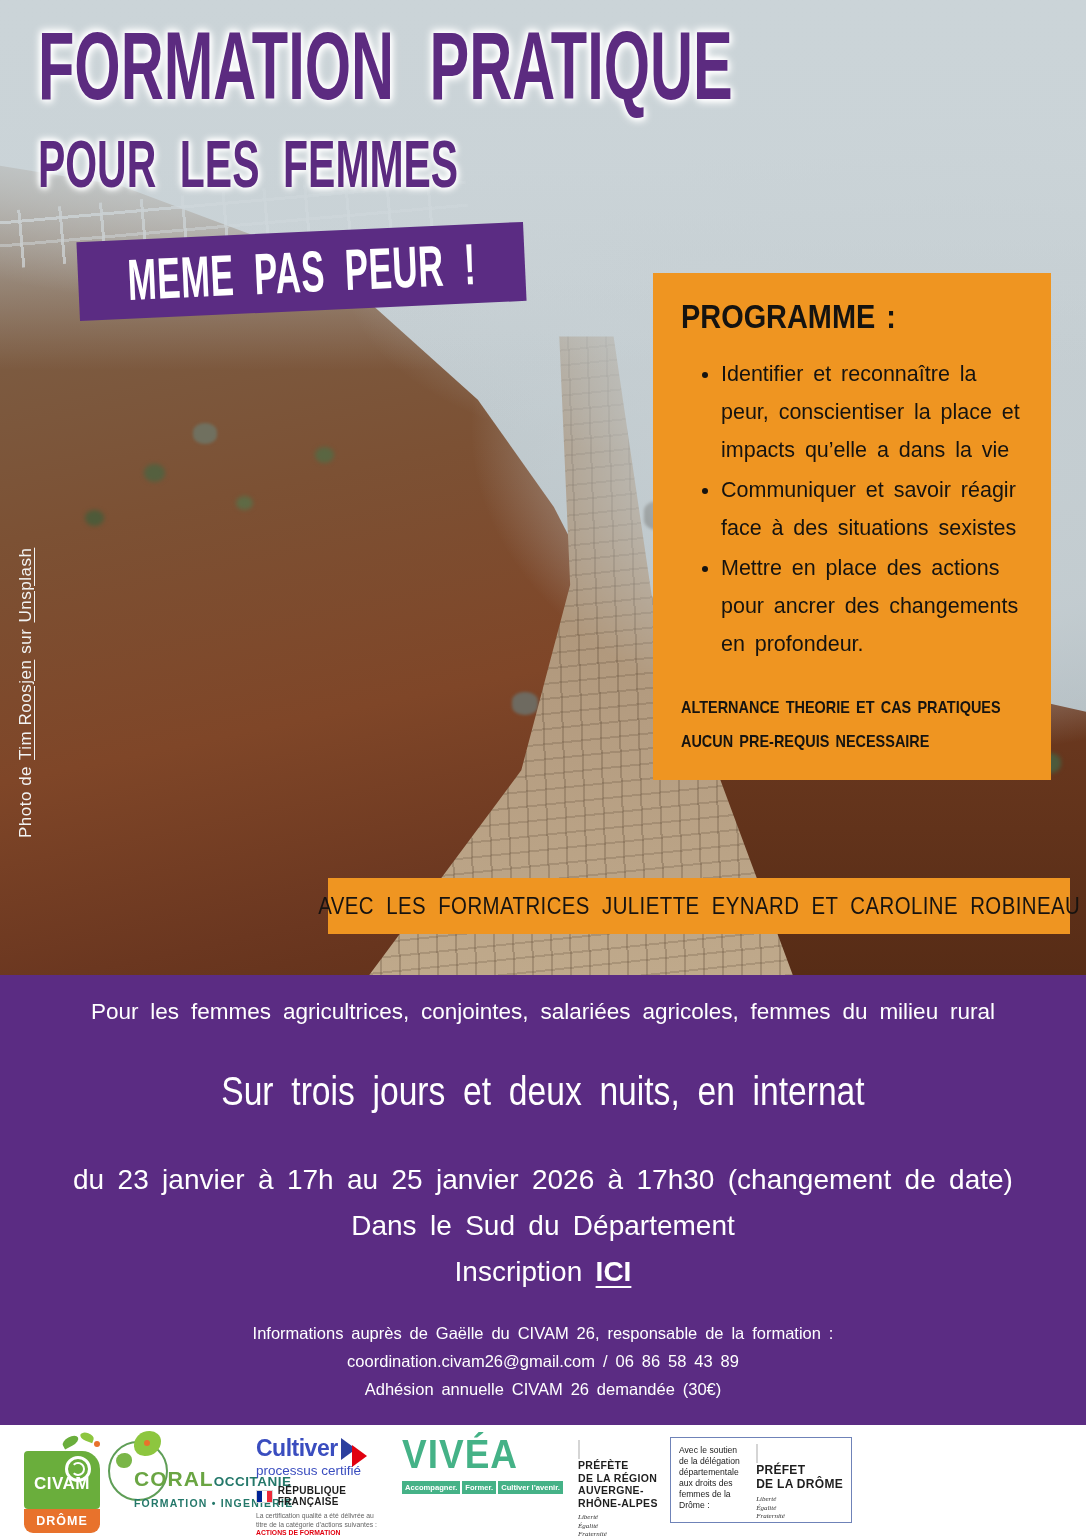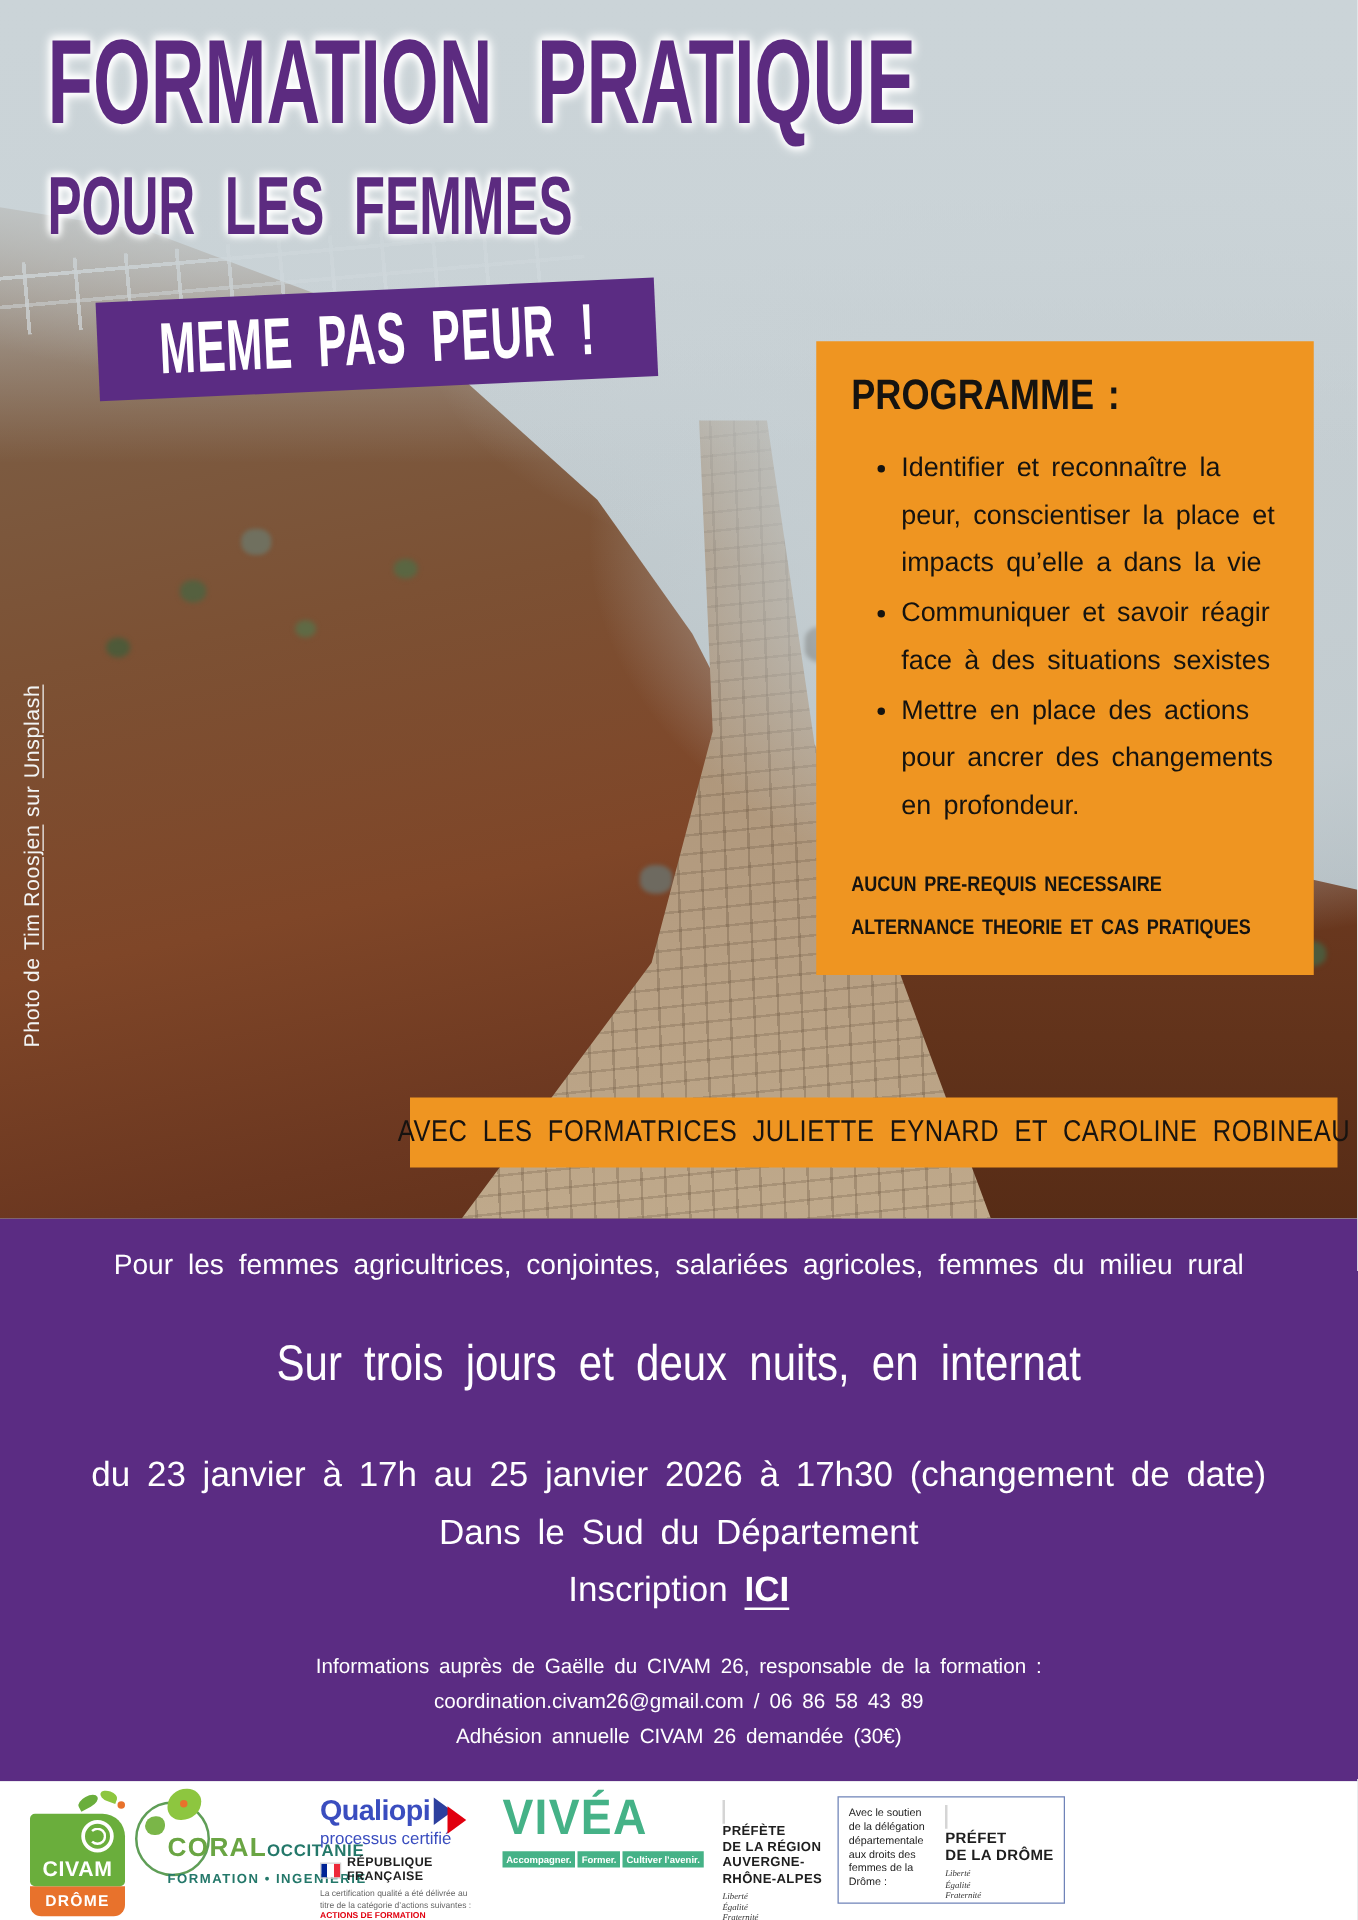--- a/index.html
+++ b/index.html
@@ -98,21 +98,21 @@
   .logo-civam{position:absolute;left:24px;top:8px;width:76px;}
   .civam-leaf{position:relative;height:18px;}
   .civam-leaf .l1{position:absolute;left:38px;top:4px;width:17px;height:9px;background:#6aae3c;
     border-radius:50% 50% 50% 0;transform:rotate(-28deg);}
   .civam-leaf .l2{position:absolute;left:56px;top:0;width:14px;height:8px;background:#8dc63f;
     border-radius:50% 50% 0 50%;transform:rotate(20deg);}
   .civam-leaf .l3{position:absolute;left:70px;top:8px;width:6px;height:6px;background:#e8722c;border-radius:50%;}
   .civam-square{position:relative;height:58px;background:#6aae3c;border-radius:4px 18px 4px 4px;}
   .civam-spiral{position:absolute;top:5px;right:9px;width:20px;height:20px;border:3px solid #fff;border-radius:50%;}
   .civam-spiral::after{content:"";position:absolute;inset:3px;border:2.5px solid #fff;border-left-color:transparent;border-radius:50%;}
-  .civam-name{position:absolute;bottom:3px;width:100%;text-align:center;color:#fff;font-weight:bold;
+  .civam-name{position:absolute;bottom:15px;width:100%;text-align:center;color:#fff;font-weight:bold;
     font-size:17px;letter-spacing:.5px;}
   .civam-region{height:24px;background:#e8722c;border-radius:0 0 9px 9px;display:flex;align-items:center;
     justify-content:center;color:#fff;font-weight:bold;font-size:12.5px;letter-spacing:1px;}
 
   .logo-coral{position:absolute;left:106px;top:10px;width:155px;height:88px;}
   .coral-circle{position:absolute;left:2px;top:6px;width:56px;height:56px;border:2.5px solid #5f9e57;border-radius:50%;}
   .coral-f1{position:absolute;left:28px;top:-4px;width:27px;height:25px;background:#8dc63f;
     border-radius:58% 42% 60% 40%;}
   .coral-f1::after{content:"";position:absolute;left:10px;top:9px;width:6px;height:6px;background:#e8722c;border-radius:50%;}
   .coral-f2{position:absolute;left:10px;top:18px;width:16px;height:15px;background:#7ab648;border-radius:55% 45% 50% 50%;}
@@ -189,22 +189,22 @@
   </div>
 
   <section class="programme">
     <h2><span class="cond cond-l" style="--sx:.85">PROGRAMME :</span></h2>
     <ul>
       <li>Identifier et reconnaître la peur, conscientiser la place et impacts qu’elle a dans la vie</li>
       <li>Communiquer et savoir réagir face à des situations sexistes</li>
       <li>Mettre en place des actions pour ancrer des changements en profondeur.</li>
     </ul>
     <div class="notes">
+      <p class="note"><span class="cond cond-l" style="--sx:.85">ALTERNANCE THEORIE ET CAS PRATIQUES</span></p>
       <p class="note"><span class="cond cond-l" style="--sx:.85">AUCUN PRE-REQUIS NECESSAIRE</span></p>
-      <p class="note"><span class="cond cond-l" style="--sx:.85">ALTERNANCE THEORIE ET CAS PRATIQUES</span></p>
     </div>
   </section>
 
   <div class="banner-trainers">
     <span class="cond" style="--sx:.85">AVEC LES FORMATRICES JULIETTE EYNARD ET CAROLINE ROBINEAU</span>
   </div>
 
   <section class="details">
     <p class="audience">Pour les femmes agricultrices, conjointes, salariées agricoles, femmes du milieu rural</p>
     <h3 class="format"><span class="cond" style="--sx:.84">Sur trois jours et deux nuits, en internat</span></h3>
@@ -241,21 +241,21 @@
       <span class="coral-f1"></span>
       <span class="coral-f2"></span>
       <div class="coral-text">
         <span class="coral-name">CORAL</span><span class="coral-region">OCCITANIE</span>
       </div>
       <div class="coral-tagline">FORMATION • INGENIERIE</div>
     </div>
 
     <div class="logo-qualiopi">
       <div class="q-row1">
-        <span class="q-name">Qualiopi</span>
+        <span class="q-name">Cultiver</span>
         <span class="q-tri-blue"></span>
         <span class="q-tri-red"></span>
       </div>
       <div class="q-sub">processus certifié</div>
       <div class="q-rf">
         <span class="flag-fr"></span>
         <span class="q-republique">RÉPUBLIQUE FRANÇAISE</span>
       </div>
       <p class="q-cert">
         <span>La certification qualité a été délivrée au titre de la catégorie d’actions suivantes : </span><span class="hl">ACTIONS DE FORMATION</span>

